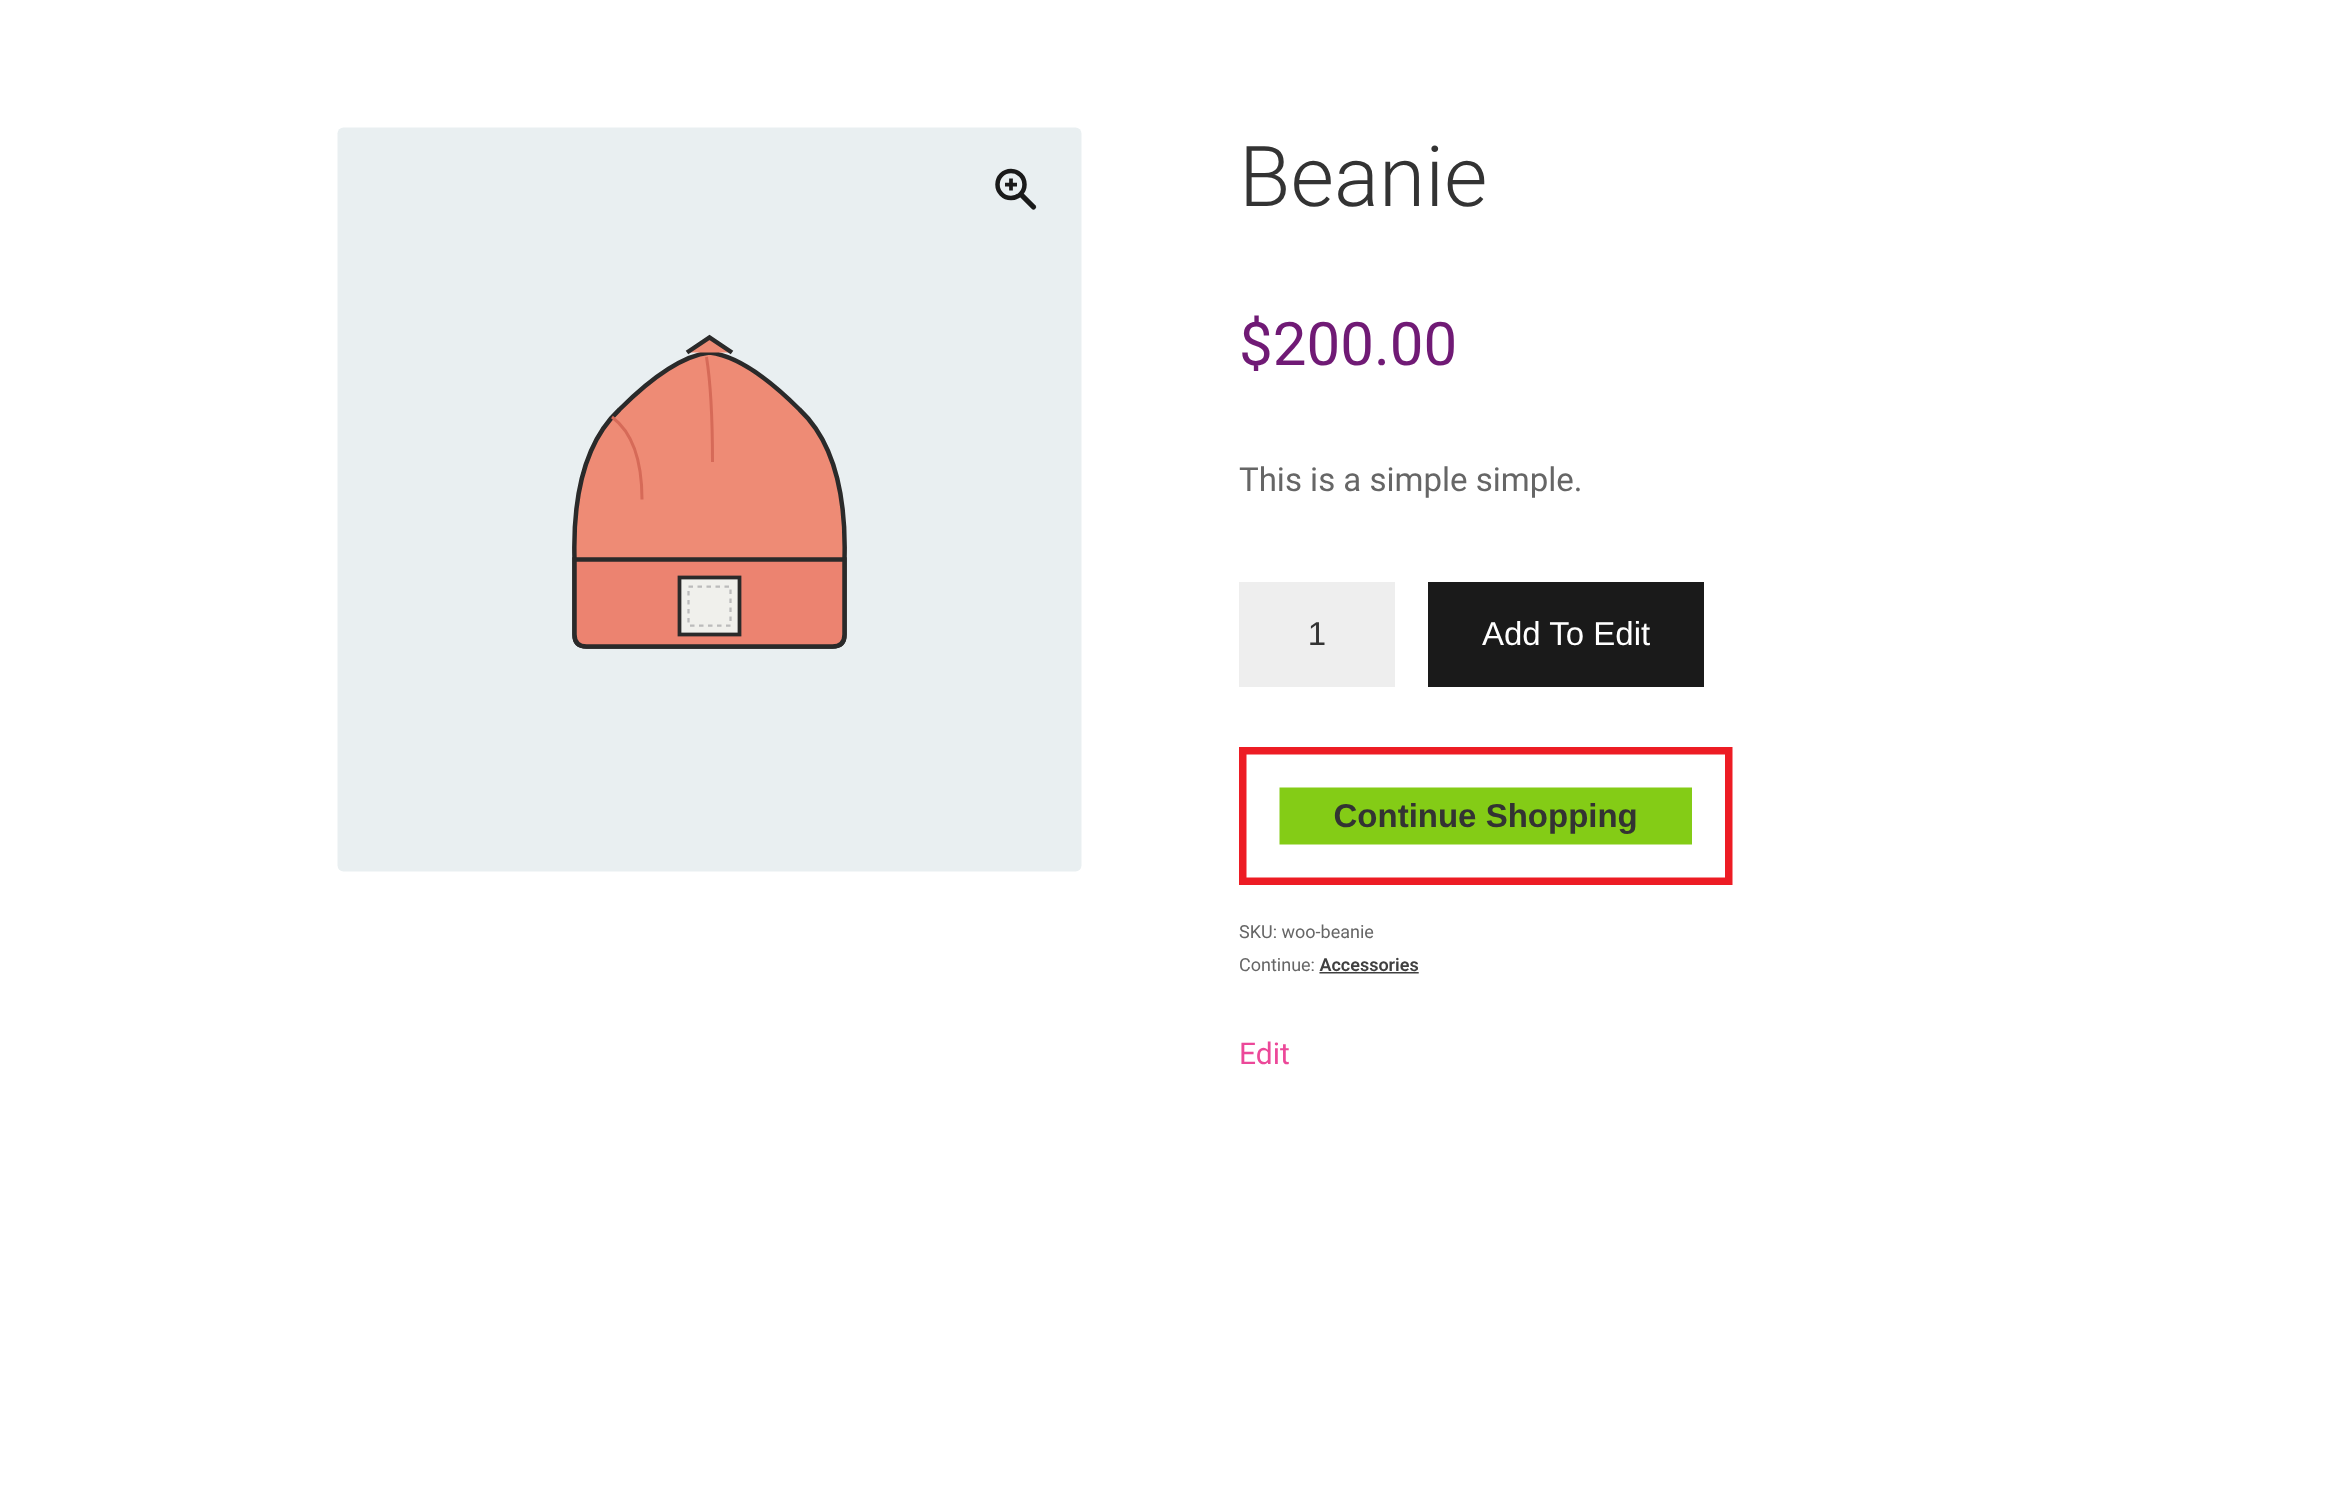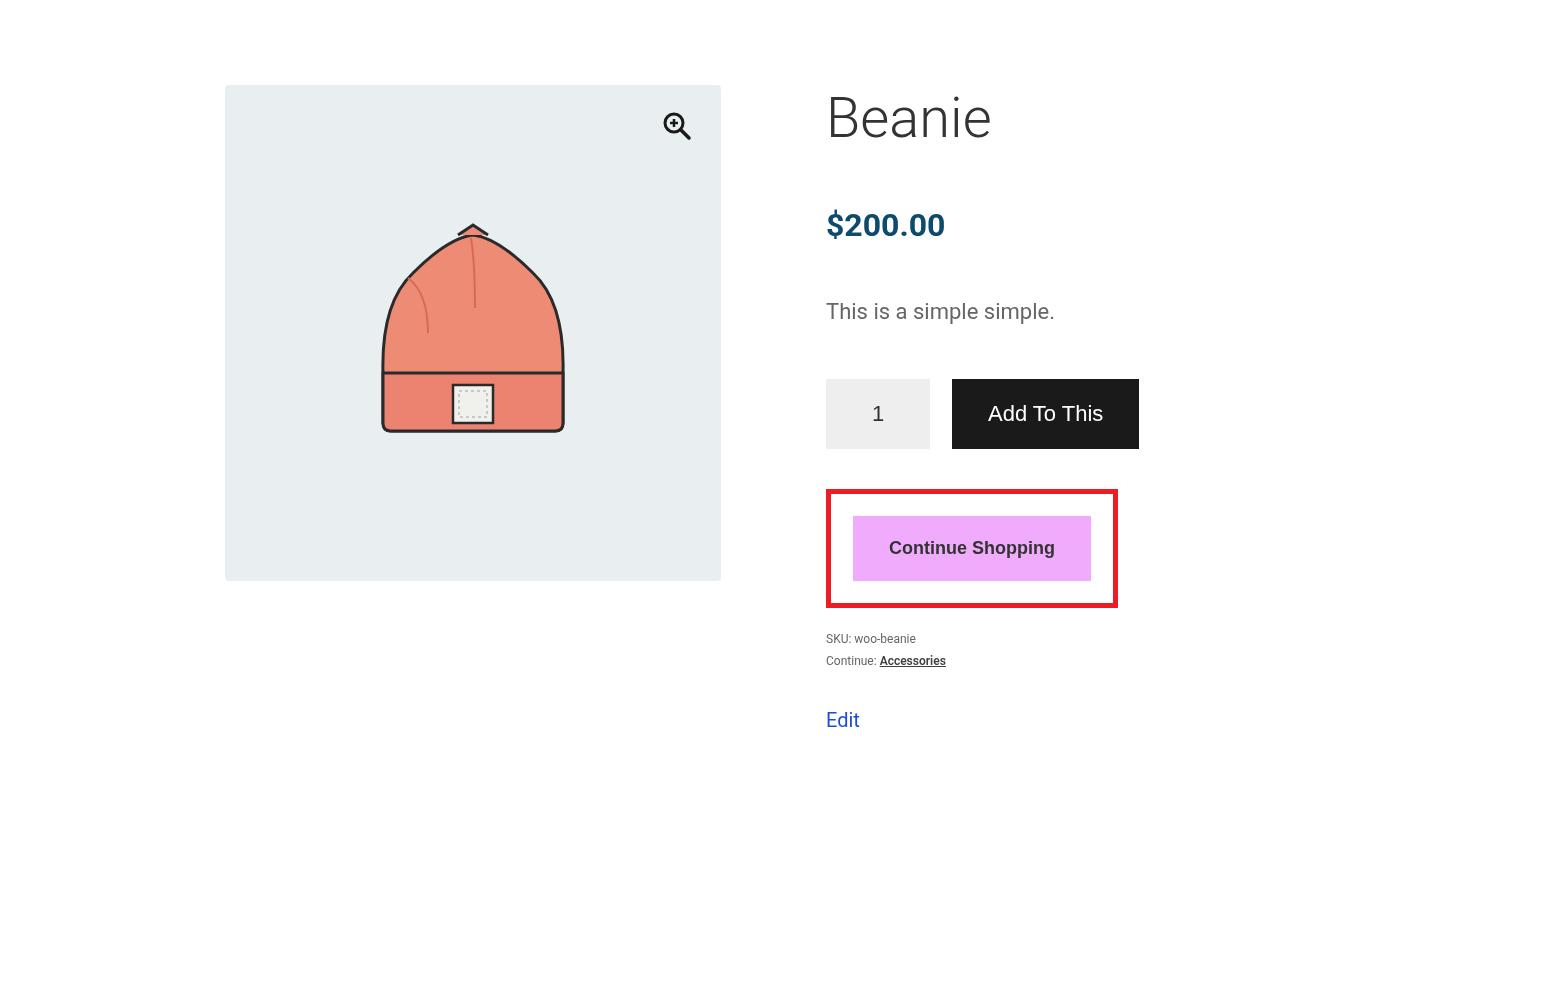--- a/index.html
+++ b/index.html
@@ -45,23 +45,23 @@
       flex: 1;
       padding-top: 0;
     }
     .product-title {
       font-size: 56px;
       font-weight: 300;
       color: #333;
       margin-bottom: 55px;
     }
     .price {
-      font-size: 32px;
-      font-weight: 700;
-      color: #0c4a6e;
+      font-size: 40px;
+      font-weight: 400;
+      color: #701a75;
       margin-bottom: 55px;
     }
     .description {
       font-size: 22px;
       color: #666;
       margin-bottom: 55px;
     }
     .cart-row {
       display: flex;
       gap: 22px;
@@ -86,24 +86,24 @@
       font-weight: 500;
       cursor: pointer;
     }
     .highlight-box {
       border: 5px solid #ed1c24;
       padding: 22px;
       display: inline-block;
       margin-bottom: 22px;
     }
     .continue-shopping {
-      padding: 22px 36px;
-      background: #f0abfc;
+      padding: 6px 36px;
+      background: #84cc16;
       border: none;
-      font-size: 18px;
+      font-size: 22px;
       font-weight: 600;
       color: #333;
       cursor: pointer;
     }
     .meta {
       margin-top: 2px;
     }
     .meta-line {
       font-size: 12px;
       color: #666;
@@ -112,21 +112,21 @@
     .meta-link {
       color: #404040;
       text-decoration: underline;
       font-weight: 600;
       cursor: pointer;
     }
     .edit-link {
       display: inline-block;
       margin-top: 32px;
       font-size: 20px;
-      color: #1d4ed8;
+      color: #ec4899;
       cursor: pointer;
     }
   </style>
 </head>
 <body>
 
 <div class="container">
   <div class="image-panel">
     <div class="zoom-icon">
       <svg viewBox="0 0 32 32" width="32" height="32">
@@ -146,21 +146,21 @@
     </svg>
   </div>
 
   <div class="details">
     <h1 class="product-title">Beanie</h1>
     <div class="price">$200.00</div>
     <p class="description">This is a simple simple.</p>
 
     <div class="cart-row">
       <input type="text" class="qty-input" value="1" style="">
-      <button class="add-to-cart">Add To This</button>
+      <button class="add-to-cart">Add To Edit</button>
     </div>
 
     <div class="highlight-box">
       <button class="continue-shopping">Continue Shopping</button>
     </div>
 
     <div class="meta">
       <div class="meta-line">
         <span>SKU: </span><span>woo-beanie</span>
       </div>

